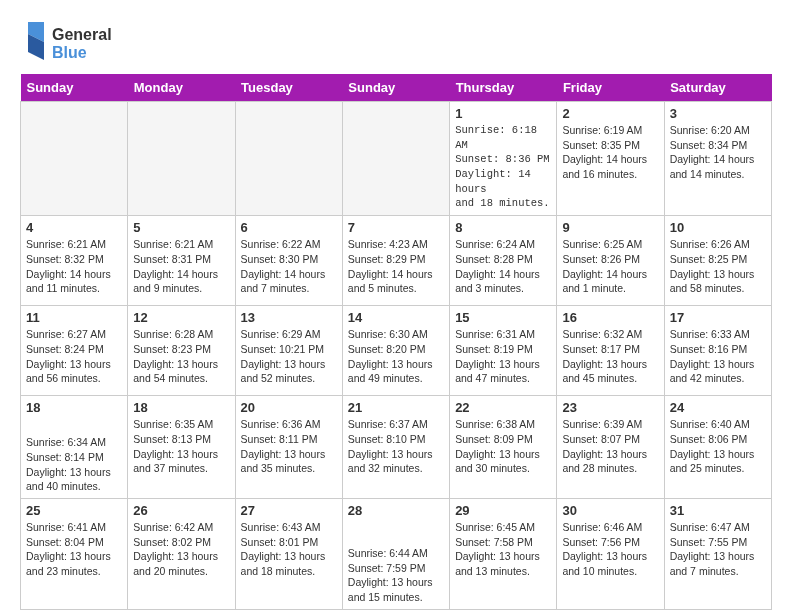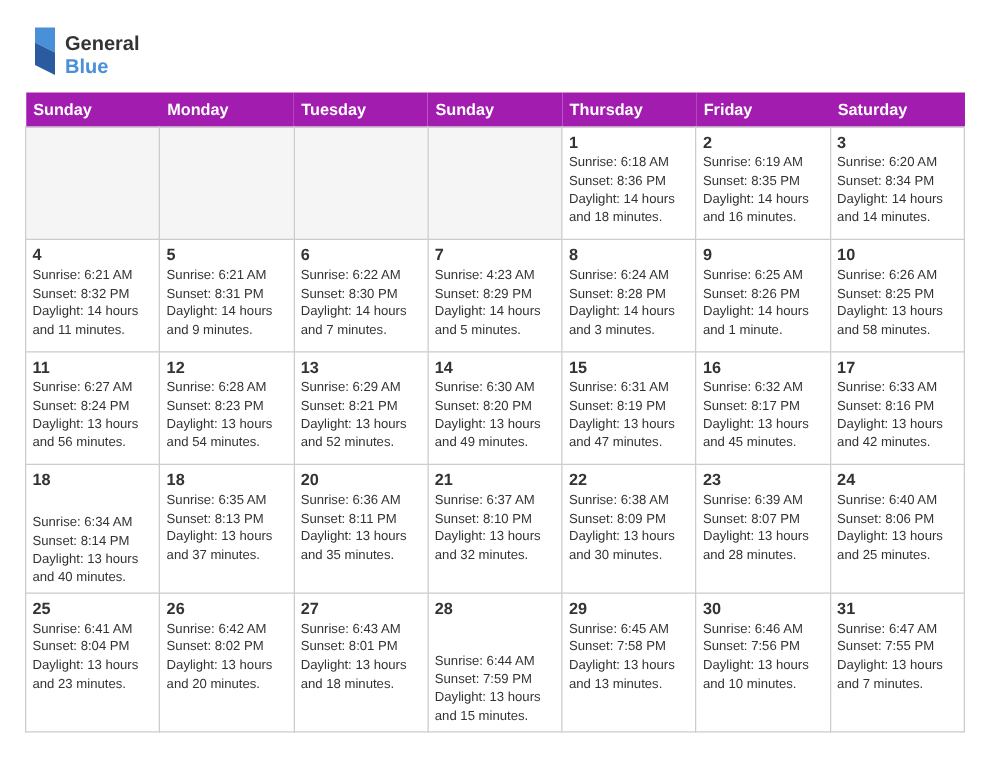--- a/index.html
+++ b/index.html
@@ -104,21 +104,21 @@
       </tr>
   </thead>
   <tbody id="calendar-body">
   <tr>
         <td class="empty"></td>
         <td class="empty"></td>
         <td class="empty"></td>
         <td class="empty"></td>
         <td>
           <span class="day-number">1</span>
-          <div class="day-info" style="white-space: pre-line;">Sunrise: 6:18 AM
+          <div class="day-info" style="white-space: pre-line; font-family: Liberation Mono, monospace;">Sunrise: 6:18 AM
 Sunset: 8:36 PM
 Daylight: 14 hours
 and 18 minutes.</div>
         </td>
         <td>
           <span class="day-number">2</span>
           <div class="day-info" style="white-space: pre-line;">Sunrise: 6:19 AM
 Sunset: 8:35 PM
 Daylight: 14 hours
 and 16 minutes.</div>
@@ -193,21 +193,21 @@
         <td>
           <span class="day-number">12</span>
           <div class="day-info" style="white-space: pre-line;">Sunrise: 6:28 AM
 Sunset: 8:23 PM
 Daylight: 13 hours
 and 54 minutes.</div>
         </td>
         <td>
           <span class="day-number">13</span>
           <div class="day-info" style="white-space: pre-line;">Sunrise: 6:29 AM
-Sunset: 8:21 PM
+Sunset: 10:21 PM
 Daylight: 13 hours
 and 52 minutes.</div>
         </td>
         <td>
           <span class="day-number">14</span>
           <div class="day-info" style="white-space: pre-line;">Sunrise: 6:30 AM
 Sunset: 8:20 PM
 Daylight: 13 hours
 and 49 minutes.</div>
         </td>

